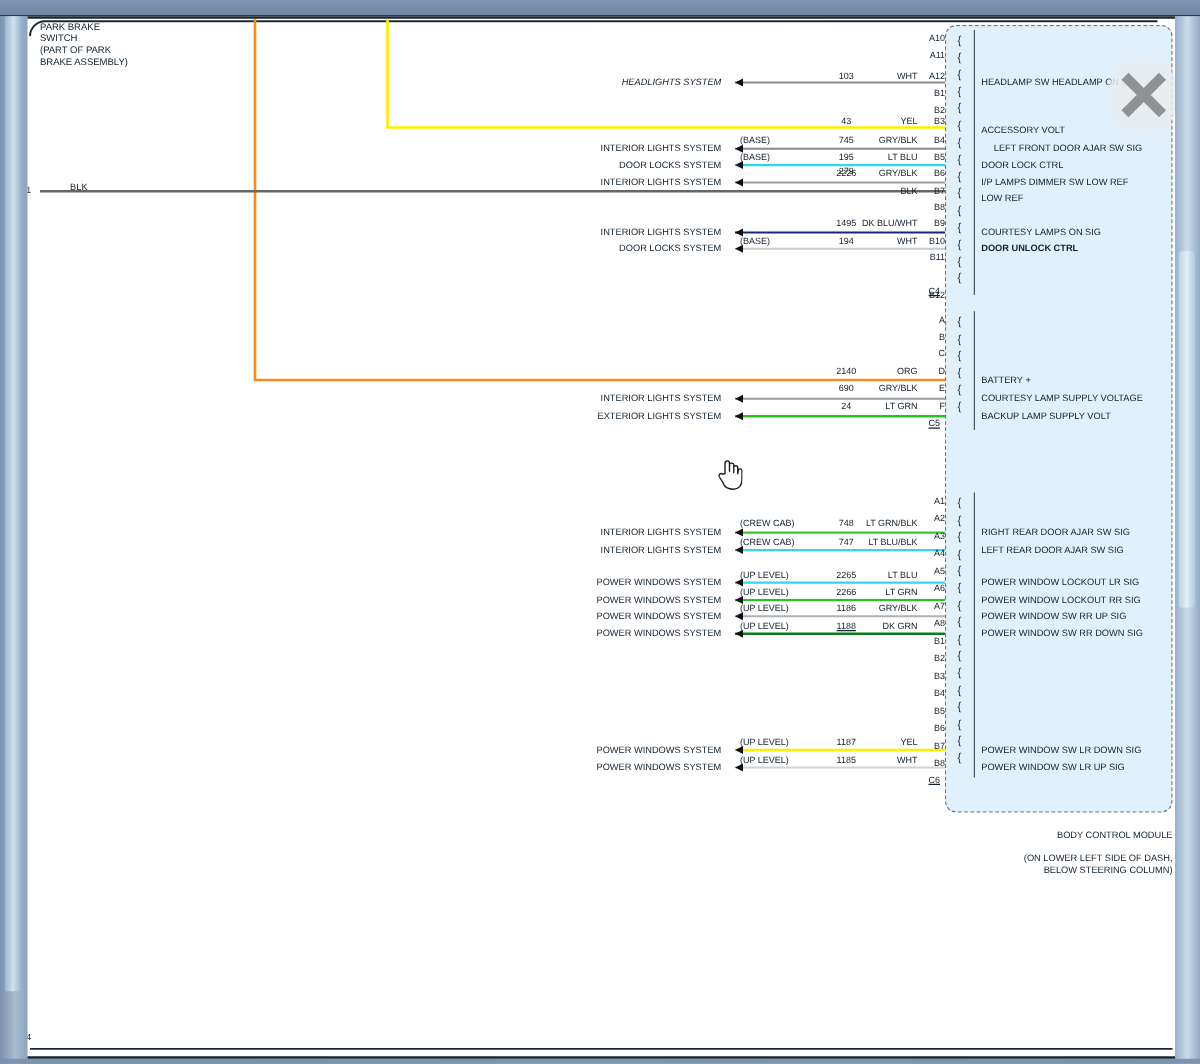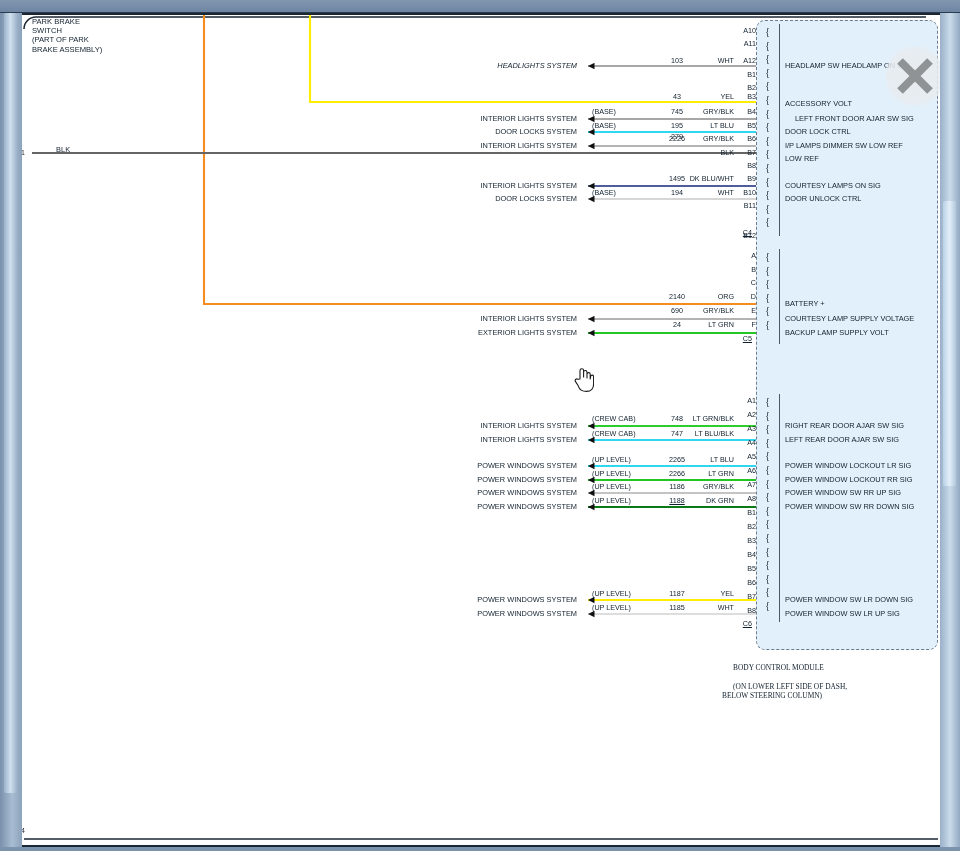--- a/index.html
+++ b/index.html
@@ -81,21 +81,21 @@
   
   .fn { position:absolute; font-size:7.4px; color:#11202e; white-space:nowrap; }
 
   
   #bcm {
     position:absolute;
     background:#e2f0fb;
     border:1px dashed #6b7b8c;
     border-radius:9px;
   }
-  #bcm-caption { position:absolute; font-size:7.4px; color:#11202e; text-align:left; line-height:9.5px; white-space:pre;font-family:Liberation Serif, serif; }
+  #bcm-caption { position:absolute; font-size:7.4px; color:#11202e; text-align:right; line-height:9.5px; white-space:pre; }
 
   
   .brk { position:absolute; font-size:9px; color:#1a2838; line-height:13.6px; }
 
   
   #closebadge {
     position:absolute; left:862px; top:30px; width:62px; height:62px;
     border-radius:50%;
     background: radial-gradient(circle at 50% 50%, rgba(232,236,240,.95) 0%, rgba(232,236,240,.85) 62%, rgba(232,236,240,0) 72%);
   }
@@ -231,21 +231,21 @@
 
     <div class="sys" style="left:410px; top:166px; width:145px;">INTERIOR LIGHTS SYSTEM</div>
     <div class="cnum" style="left:635px; top:159px;">1495</div>
     <div class="wcol" style="left:642px; top:159px;">DK BLU/WHT</div>
     <div class="fn" style="left:763px; top:166px;">COURTESY LAMPS ON SIG</div>
 
     <div class="sys" style="left:410px; top:179px; width:145px;">DOOR LOCKS SYSTEM</div>
     <div class="qual" style="left:570px; top:173px;">(BASE)</div>
     <div class="cnum" style="left:635px; top:173px;">194</div>
     <div class="wcol" style="left:642px; top:173px;">WHT</div>
-    <div class="fn" style="left:763px; top:179px;">DOOR UNLOCK CTRL</div>
+    <div class="fn" style="left:763px; top:179px;font-weight:bold;">DOOR UNLOCK CTRL</div>
 
     <div class="pin" style="left:718px; top:236px;">A</div>
     <div class="pin" style="left:718px; top:250px;">B</div>
     <div class="pin" style="left:718px; top:263px;">C</div>
     <div class="pin" style="left:718px; top:277px;">D</div>
     <div class="pin" style="left:718px; top:291px;">E</div>
     <div class="pin" style="left:718px; top:305px;">F</div>
     <div class="pin u" style="left:714px; top:319px;">C5</div>
 
     <div class="cnum" style="left:635px; top:277px;">2140</div>

